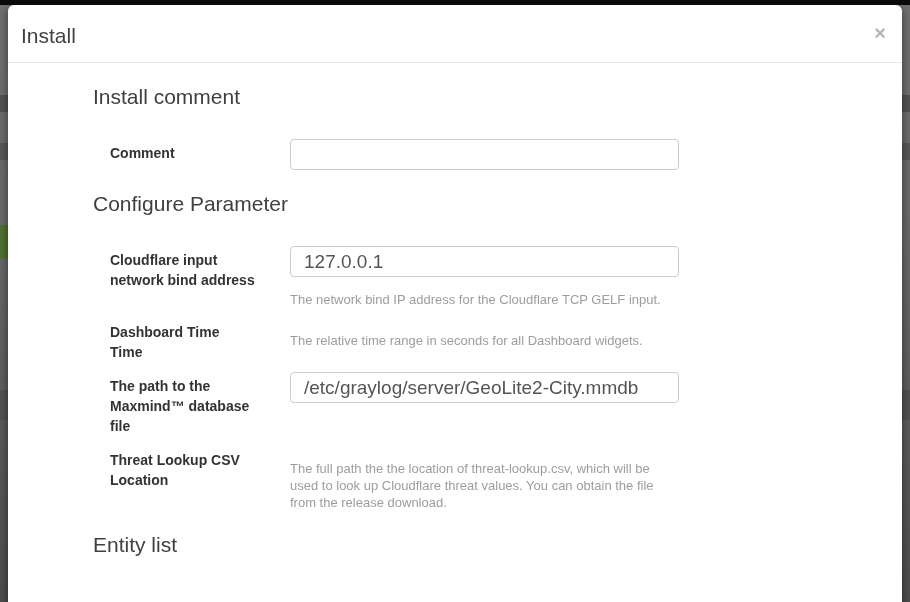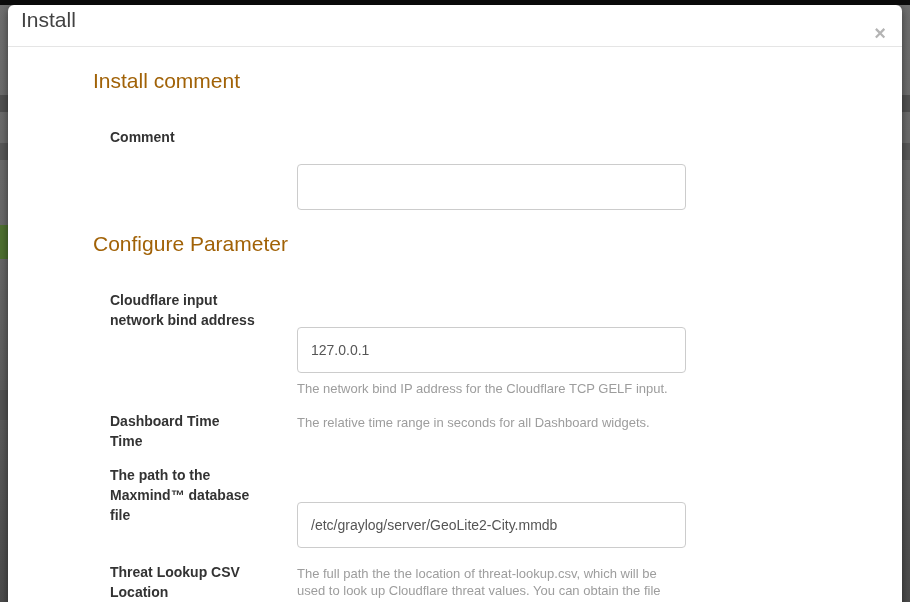--- a/index.html
+++ b/index.html
@@ -29,71 +29,69 @@
   
   .modal {
     position: absolute; left: 8px; top: 5px;
     width: 894px; height: 660px;
     background: #ffffff;
     border-radius: 6px;
     box-shadow: 0 3px 9px rgba(0,0,0,0.5);
   }
   .modal-header {
     position: relative;
-    padding: 1px 15px 13px 13px;
+    padding: 17px 15px 13px 13px;
     border-bottom: 1px solid #e5e5e5;
   }
   .modal-title {
     font-size: 21px; line-height: 27px;
     font-weight: 400; color: #424242;
   }
   .modal-close {
     position: absolute; top: 18px; right: 16px;
     border: none; background: none; padding: 0;
     font-size: 20px; font-weight: 700; line-height: 20px;
     color: #b4b4b4; cursor: pointer;
     font-family: "Liberation Sans", sans-serif;
   }
   .modal-body {
     padding: 0 20px 40px 85px;
   }
   h2.section-heading {
     font-size: 21px; line-height: 25px;
-    font-weight: 400; color: #a16207;
+    font-weight: 400; color: #404040;
     margin: 21px 0 30px 0;
   }
   
   .form-row {
     display: flex;
     padding-left: 17px;
     margin-bottom: 10px;
-    gap: 7px;
   }
   .form-label {
     flex: 0 0 145px;
     margin-right: 35px;
     padding-top: 4px;
     font-size: 14px; font-weight: 700;
     line-height: 20px; color: #333333;
   }
   .form-col { width: 389px; }
   .form-control {
     display: block;
     width: 389px; height: 31px;
-    padding: 22px 13px;
-    font-size: 14px; color: #555555;
+    padding: 0 13px;
+    font-size: 19px; color: #555555;
     font-family: "Liberation Sans", "DejaVu Sans", sans-serif;
     background: #ffffff;
     border: 1px solid #cccccc;
     border-radius: 4px;
     outline: none;
-    margin-top: 41px;
   }
   .help-block {
-    margin-top: 7px;
+    margin-top: 14px;
     font-size: 13px; line-height: 17px;
     color: #9d9d9d;
   }
 </style>
 </head>
 <body>
 
 <div class="backdrop">
   <div class="bg-band-1"></div>
   <div class="bg-band-2"></div>

